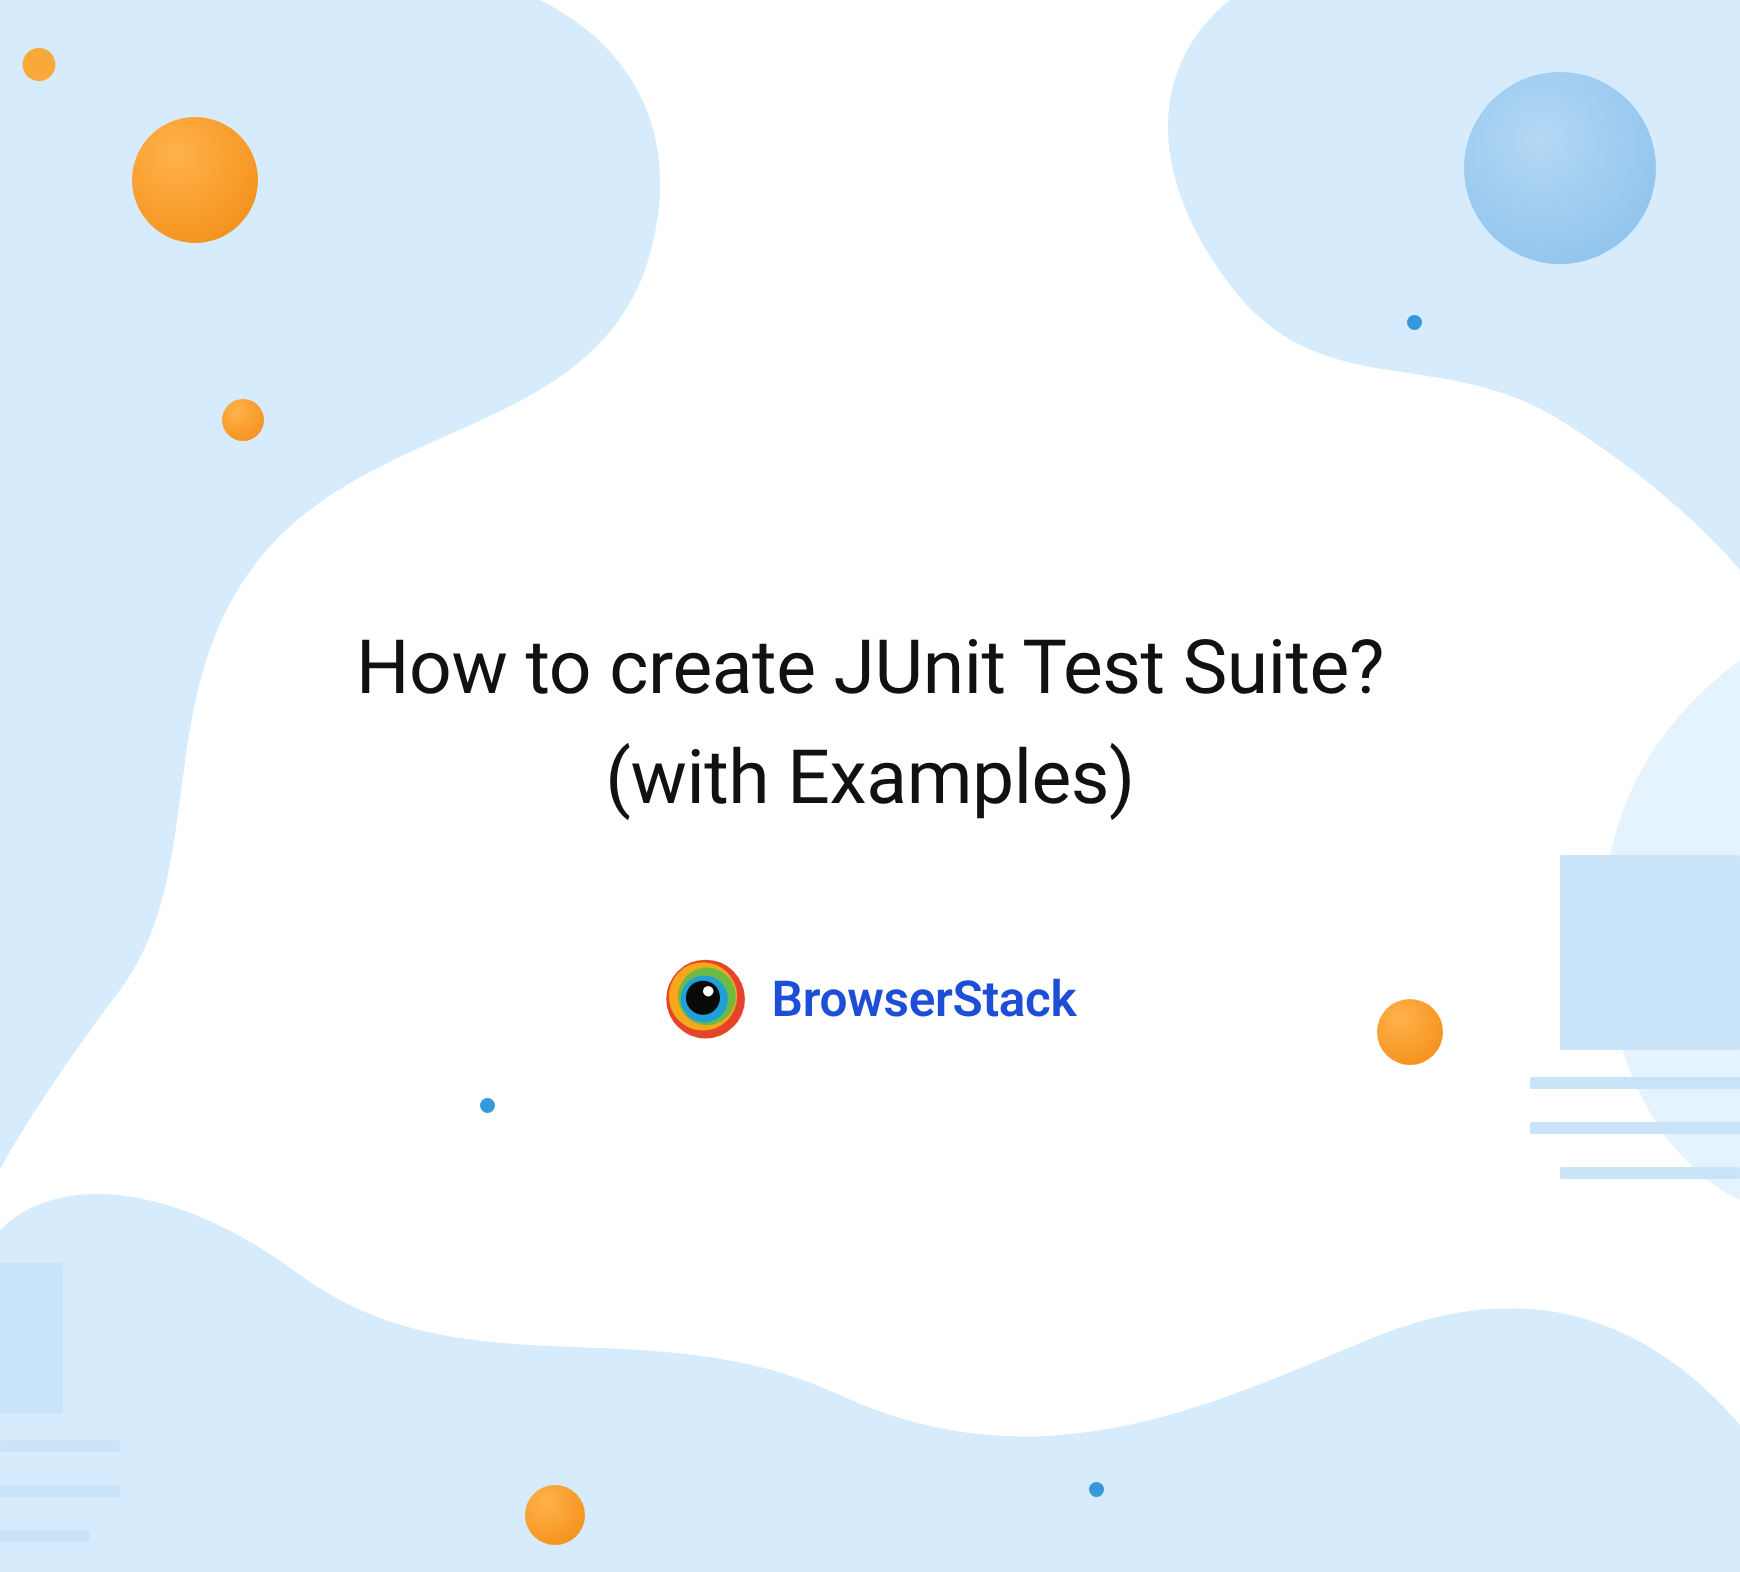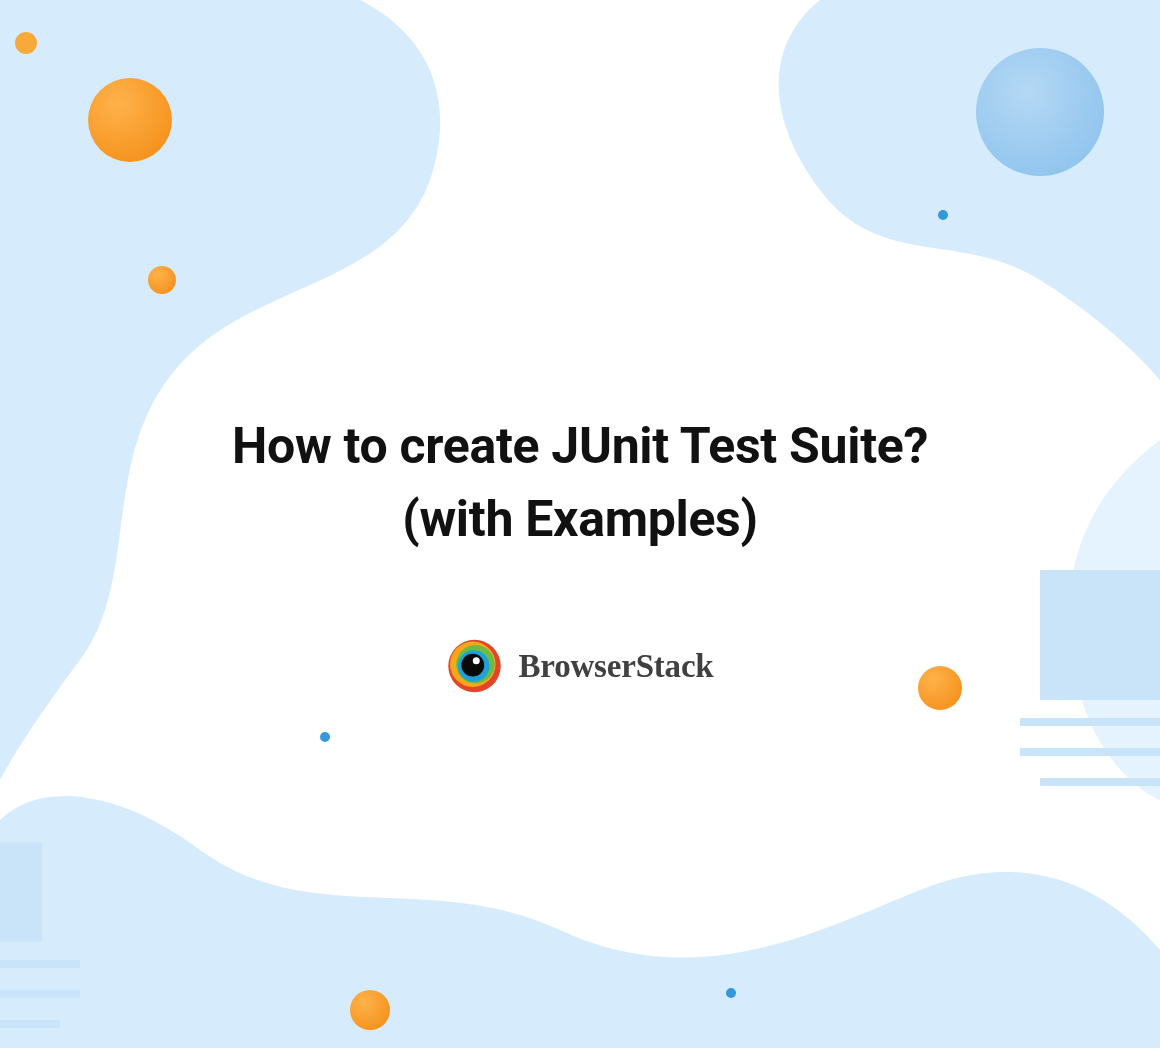--- a/index.html
+++ b/index.html
@@ -20,44 +20,43 @@
     position: absolute;
     border-radius: 50%;
   }
   .title {
     position: absolute;
     left: 50%;
     transform: translateX(-50%);
     top: 410px;
     width: 800px;
     text-align: center;
-    font-weight: 700;
+    font-weight: 400;
     font-size: 50px;
     line-height: 1.45;
     color: #111111;
     letter-spacing: -0.3px;
     z-index: 2;
   }
   .logo-row {
     position: absolute;
     left: 50%;
     transform: translateX(-50%);
     top: 638px;
     display: flex;
     align-items: center;
     gap: 16px;
     z-index: 2;
   }
   .logo-mark { width: 56px; height: 56px; }
   .logo-text {
     font-size: 33px;
     font-weight: 600;
-    color: #404040;
+    color: #1d4ed8;
     letter-spacing: -0.2px;
-    font-family: Liberation Serif, serif;
   }
   .stripes {
     position: absolute;
     z-index: 1;
   }
   .stripes .bar {
     height: 8px;
     background: #c9e4f9;
     border-radius: 1px;
     margin-bottom: 22px;

